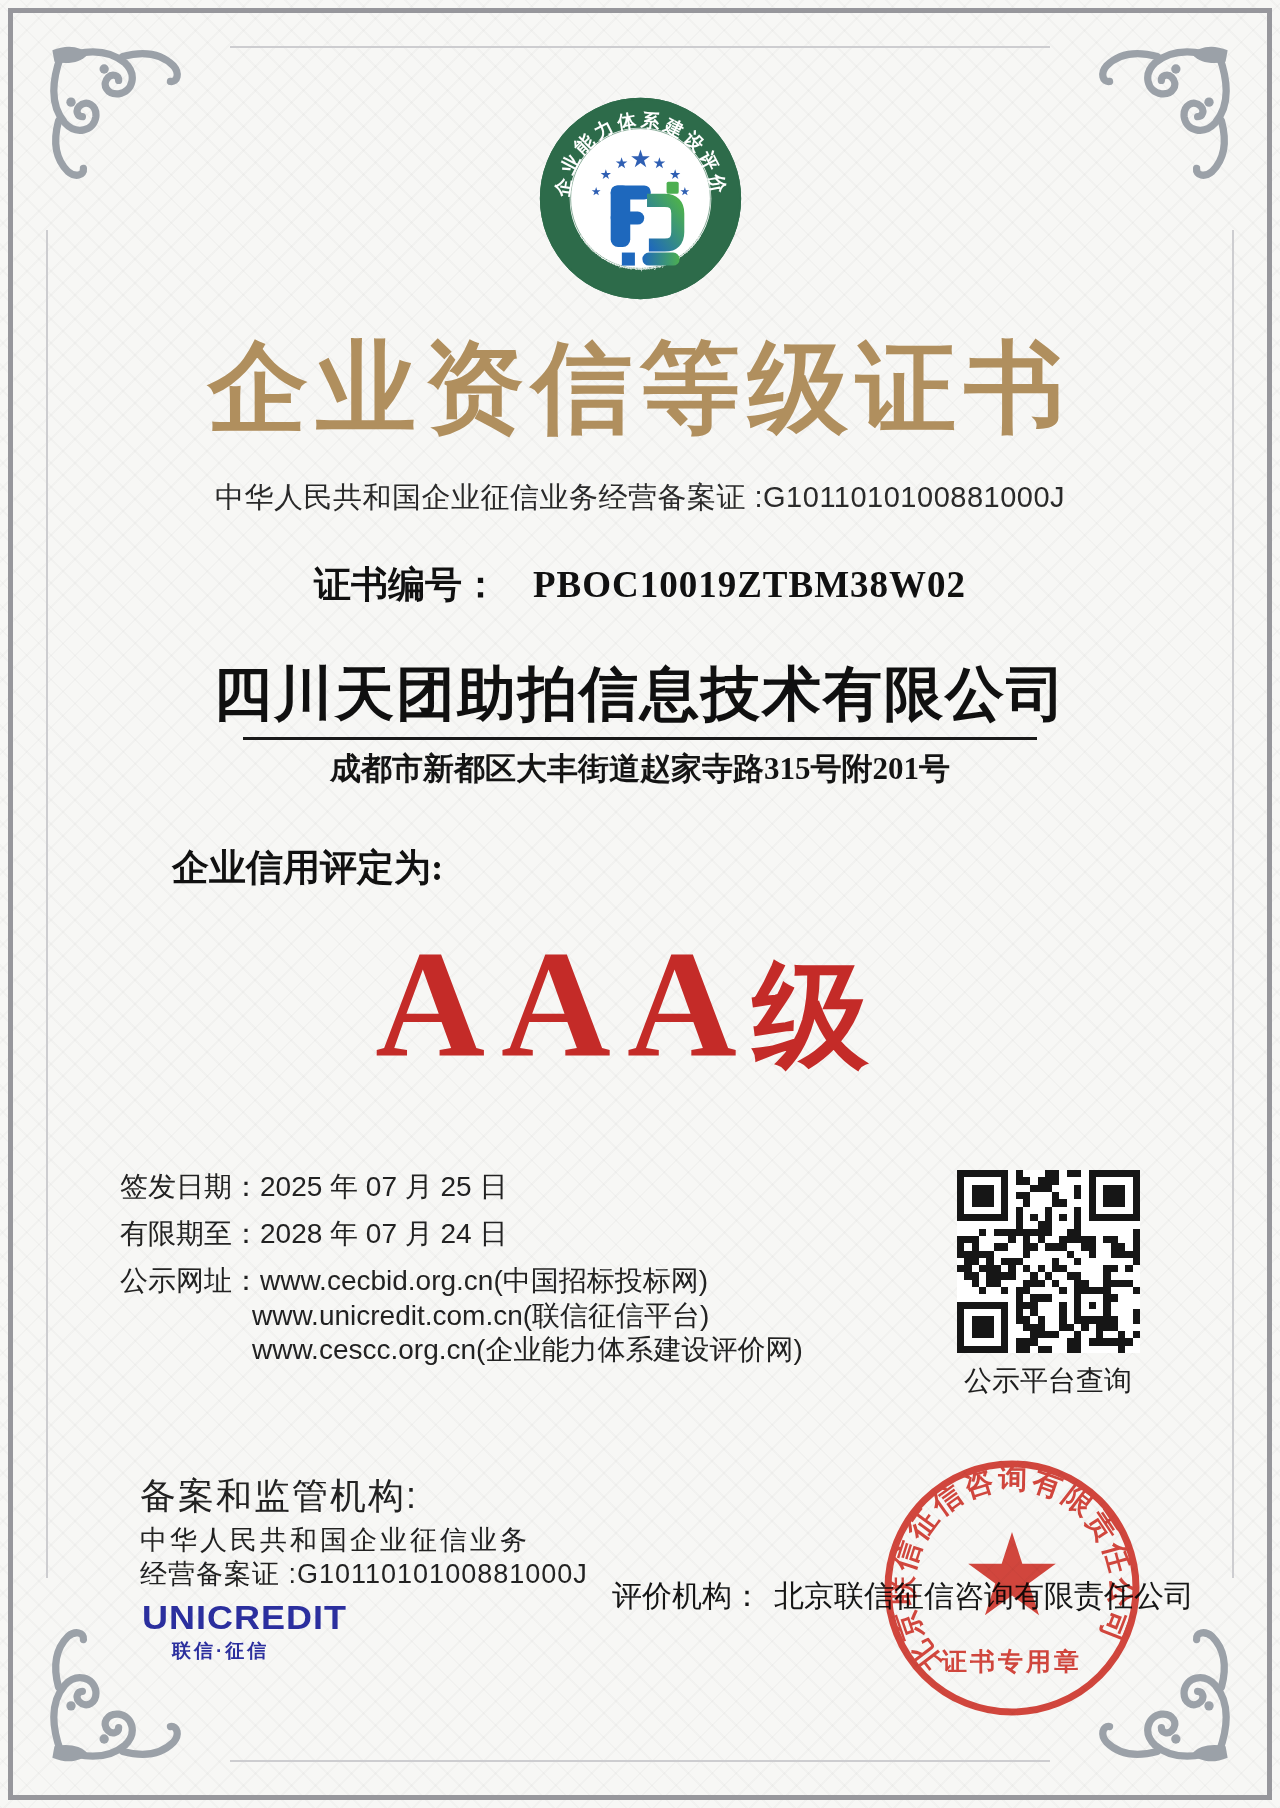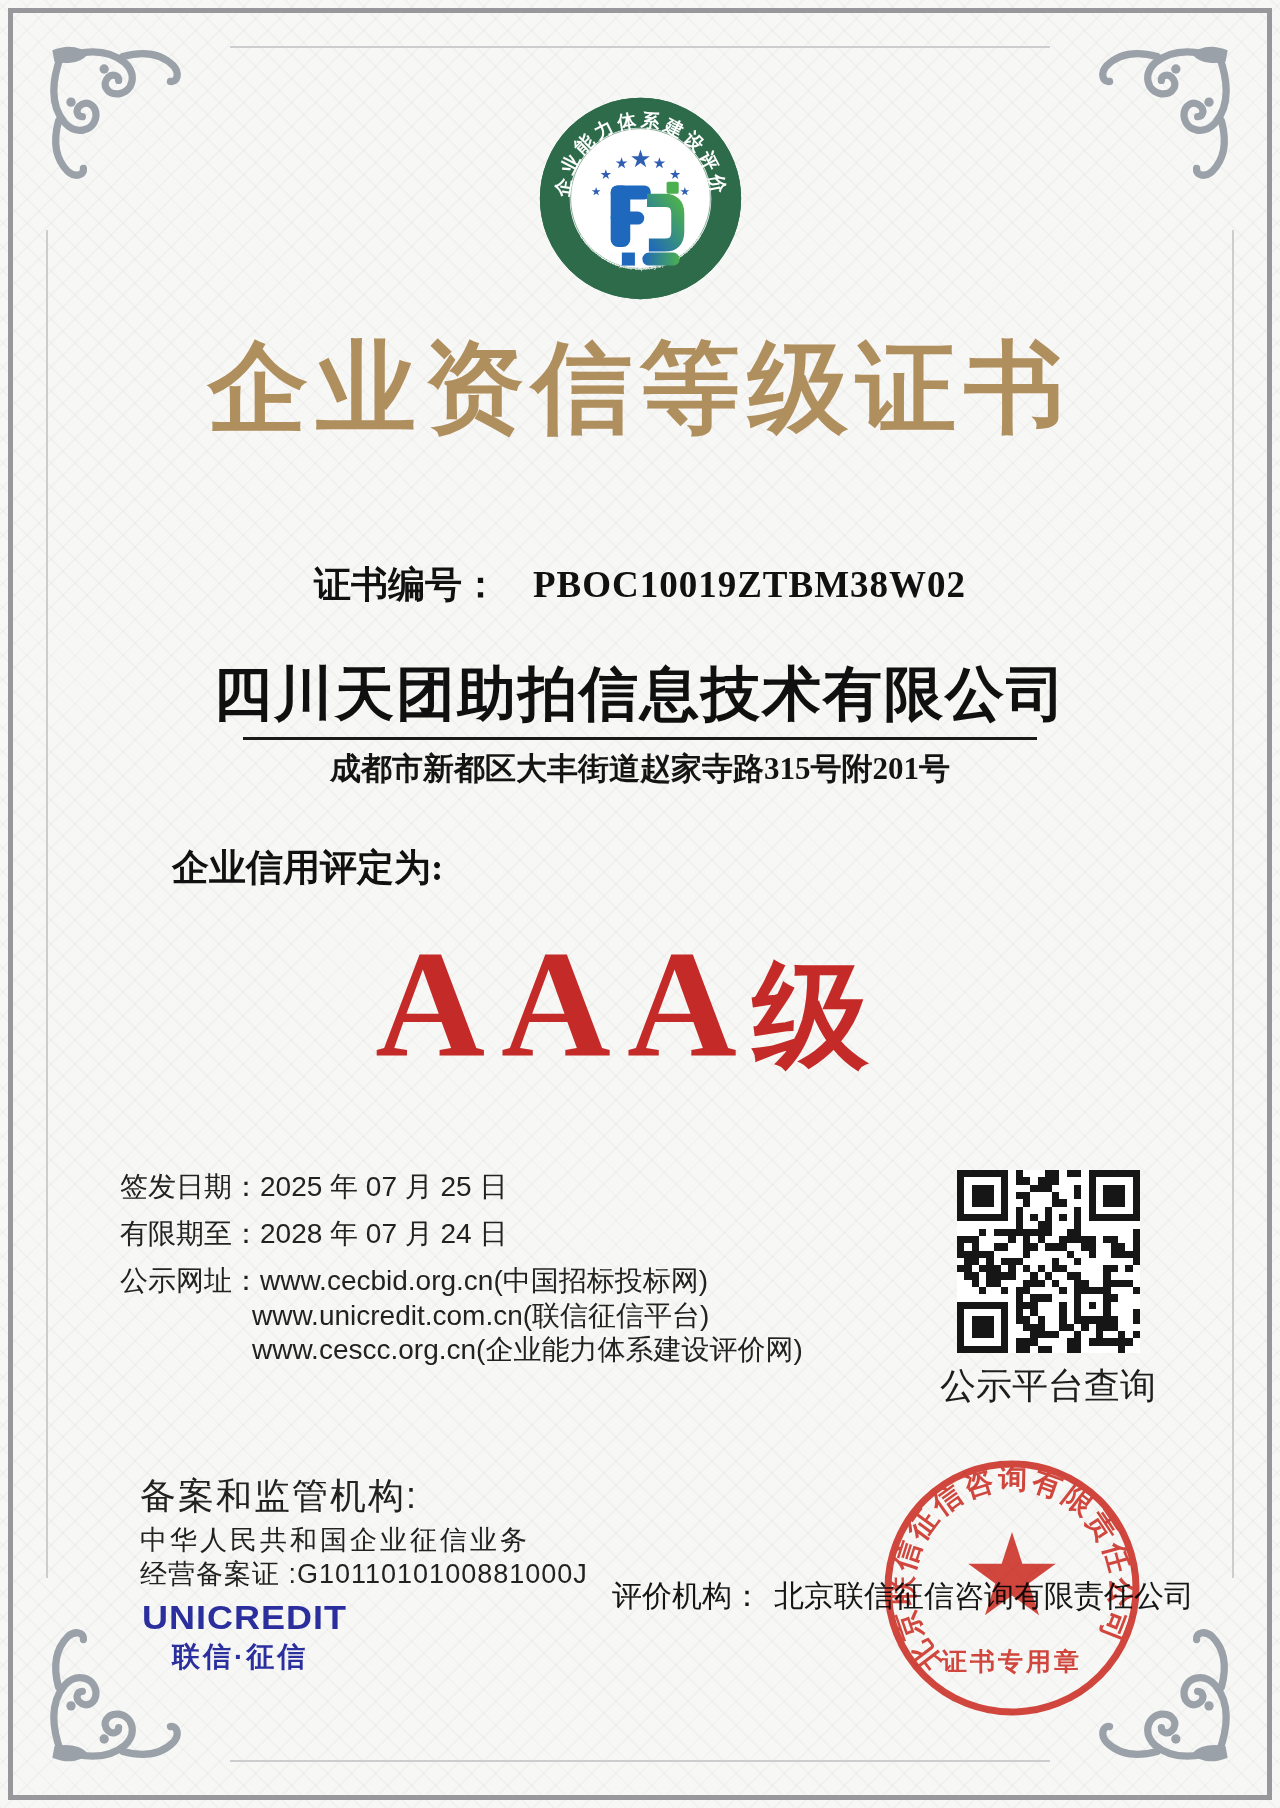--- a/index.html
+++ b/index.html
@@ -55,28 +55,28 @@
 
   .info-row{position:absolute;left:120px;font-size:28px;color:#222;white-space:nowrap;}
   .info-row .lbl{display:inline-block;}
   .r-issue{top:1168px;}
   .r-expiry{top:1215px;}
   .r-url1{top:1262px;}
   .r-url2{top:1297px;left:252px;}
   .r-url3{top:1331px;left:252px;}
 
   .qr-box{left:957px;top:1170px;width:183px;height:183px;background:#fff;}
-  .qr-caption{left:940px;top:1362px;width:216px;text-align:center;font-size:36px;color:#1e1e1e;}
+  .qr-caption{left:940px;top:1362px;width:216px;text-align:center;font-size:28px;color:#1e1e1e;}
 
   .reg-heading{left:140px;top:1472px;font-size:36px;color:#222;letter-spacing:2px;}
   .reg-line1{left:140px;top:1522px;font-size:27px;color:#222;letter-spacing:3px;}
   .reg-line2{left:140px;top:1556px;font-size:27px;color:#222;letter-spacing:1px;}
   .brand{left:142px;top:1597px;font-size:36px;font-weight:900;color:#2b2f9e;letter-spacing:1px;
     font-family:"Liberation Sans","DejaVu Sans",sans-serif;transform:scaleY(.92);}
-  .brand-sub{left:172px;top:1638px;font-size:28px;font-weight:700;color:#2b2f9e;letter-spacing:3px;}
+  .brand-sub{left:172px;top:1638px;font-size:19px;font-weight:700;color:#2b2f9e;letter-spacing:3px;}
 
   .evaluator{left:612px;top:1576px;font-size:30px;color:#161616;white-space:nowrap;}
   .evaluator .lbl{margin-right:12px;}
 
   .stamp{left:872px;top:1438px;width:280px;height:300px;mix-blend-mode:multiply;opacity:.92;}
   .stamp svg{width:100%;height:100%;}
 </style>
 </head>
 <body>
 
@@ -181,20 +181,21 @@
         <rect x="78" y="124" width="36" height="14" rx="7" fill="#1e68bd"></rect>
         <rect x="138" y="92" width="13" height="13" rx="2" fill="#4caf50"></rect>
         <path d="M117,112 H136 Q150,112 150,126 V146 Q150,160 136,160 H119" fill="none" stroke="url(#gradGB)" stroke-width="14" stroke-linejoin="round"></path>
         <rect x="90" y="168" width="14" height="14" fill="#1e68bd"></rect>
         <rect x="112" y="168" width="40" height="14" rx="7" fill="url(#gradGB2)"></rect>
       </g>
     </svg>
   </div>
 
   <div class="abs title">企业资信等级证书</div>
+  <div class="abs record-line">中华人民共和国企业征信业务经营备案证 :G1011010100881000J</div>
 
   <div class="abs certno">
     <span class="lbl">证书编号：</span><span class="num">PBOC10019ZTBM38W02</span>
   </div>
 
   <div class="abs company">四川天团助拍信息技术有限公司</div>
   <div class="abs company-underline"></div>
   <div class="abs address">成都市新都区大丰街道赵家寺路315号附201号</div>
 
   <div class="abs rating-label">企业信用评定为:</div>

